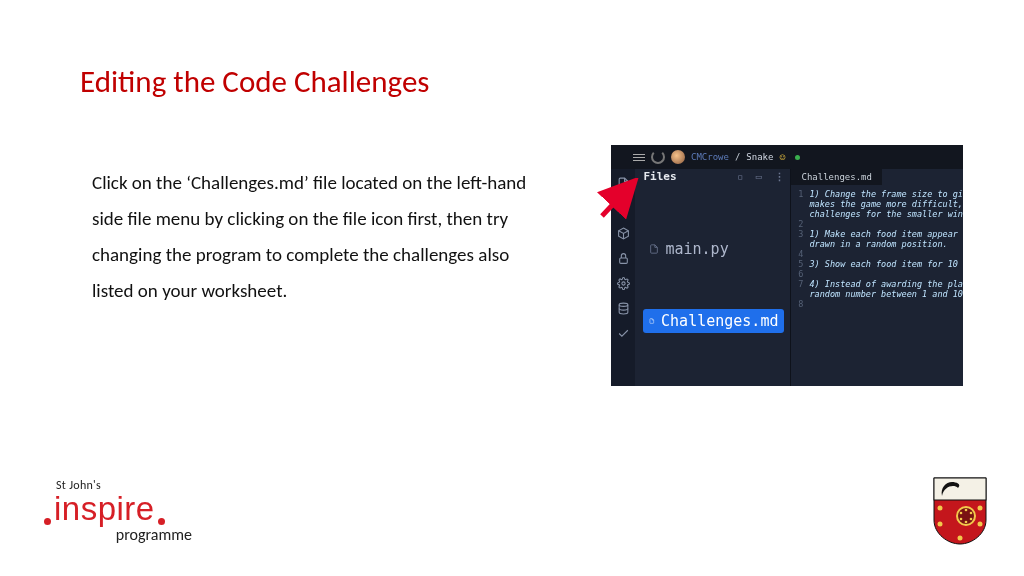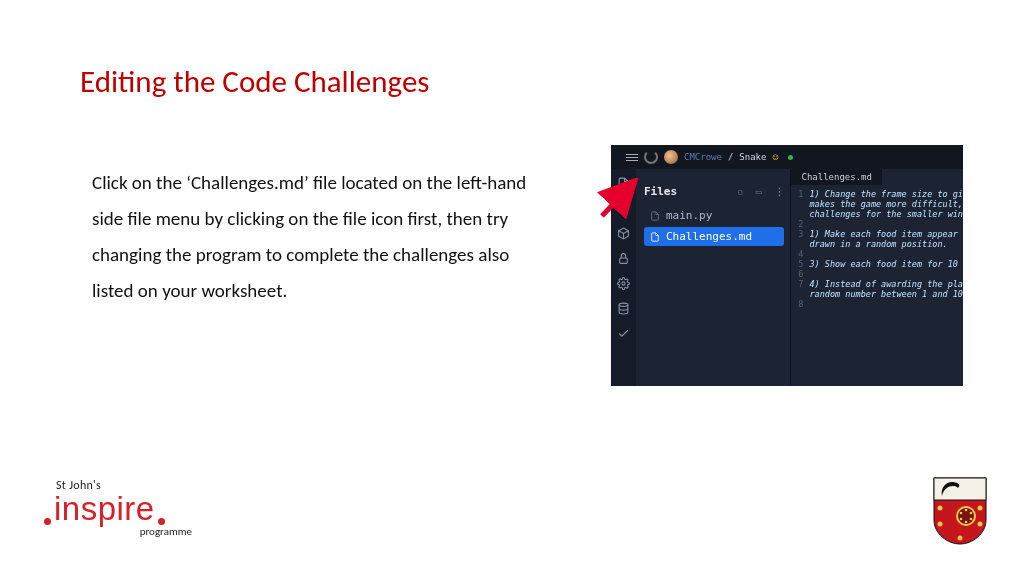--- a/index.html
+++ b/index.html
@@ -10,45 +10,45 @@
 
   .body-text { position: absolute; left: 92px; top: 165px; width: 440px; font-size: 19px; line-height: 1.9; color: #111; }
 
   
   .ide {
     position: absolute; left: 611px; top: 145px; width: 352px; height: 241px;
     background: #1c2333; color: #c9d1d9; font-family: Menlo, Consolas, monospace;
     overflow: hidden;
   }
   .ide-top {
-    height: 24px; display: flex; align-items: center; gap: 6px; padding: 0 15px;
+    height: 24px; display: flex; align-items: center; gap: 6px; padding: 0 22px;
     font-size: 9px; background: #12161f;
   }
   .ide-top .ham { width: 12px; display: flex; flex-direction: column; gap: 2px; }
   .ide-top .ham span { height: 1px; background: #aaa; }
   .ide-top .swirl { width: 14px; height: 14px; border-radius: 50%; border: 2px solid #777; border-top-color: transparent; }
   .ide-top .avatar { width: 14px; height: 14px; border-radius: 50%; background: radial-gradient(circle at 40% 40%, #f6c28b, #8b5a3c); }
   .ide-top .bc-user { color: #5c7ab8; }
   .ide-top .bc-proj { color: #d0d6e1; }
   .ide-top .face { color: #d7b23d; font-size: 10px; }
   .ide-top .dot { width: 5px; height: 5px; border-radius: 50%; background: #3aaf4e; margin-left: 4px; }
 
   .ide-body { display: flex; height: calc(100% - 24px); }
   .ide-rail {
     width: 25px; background: #151b29; display: flex; flex-direction: column; align-items: center; padding-top: 8px; gap: 12px;
   }
   .ide-rail .ri { width: 13px; height: 13px; color: #8893a8; }
 
   .ide-panel {
-    width: 155px; background: #1c2333; padding: 16px 6px 6px 8px;
+    width: 155px; background: #1c2333; padding: 1px 6px 6px 8px;
   }
   .files-hd { display: flex; align-items: center; justify-content: space-between; color: #e6e9ef; font-size: 11px; font-weight: 600; margin-bottom: 8px; }
   .files-hd .acts span { color: #6b7690; font-size: 10px; margin-left: 6px; }
   .ftree { display: flex; flex-direction: column; gap: 2px; }
-  .fitem { display: flex; align-items: center; gap: 6px; font-size: 11px; padding: 3px 6px; border-radius: 3px; color: #aeb7cc; }
+  .fitem { display: flex; align-items: center; gap: 6px; font-size: 15px; padding: 3px 6px; border-radius: 3px; color: #aeb7cc; margin-top: 46px; }
   .fitem svg { width: 10px; height: 12px; }
   .fitem.sel { background: #1f6feb; color: #fff; }
   .fitem.sel svg { color: #fff; }
 
   .ide-editor { flex: 1; background: #1c2333; border-left: 1px solid #0e121b; font-size: 8.5px; }
   .ed-tab { background: #12161f; display: inline-block; padding: 3px 10px 3px 10px; font-size: 9px; color: #c9d1d9; }
   .ed-lines { padding: 4px 0 0 4px; }
   .ed-line { display: flex; }
   .ed-ln { width: 14px; text-align: right; color: #556176; padding-right: 6px; flex-shrink: 0; }
   .ed-tx { color: #bfe4ff; white-space: nowrap; font-style: italic; }
@@ -58,21 +58,21 @@
     position: absolute; left: 596px; top: 178px; width: 44px; height: 44px; pointer-events: none;
   }
   .arrow svg { width: 100%; height: 100%; }
 
   
   .logo-inspire { position: absolute; left: 44px; top: 478px; width: 160px; }
   .li-top { font-size: 12px; color: #222; letter-spacing: 0.3px; margin-left: 12px; }
   .li-mid { display: flex; align-items: flex-end; }
   .li-dot { width: 7px; height: 7px; border-radius: 50%; background: #d61f26; }
   .li-word { font-size: 33px; font-weight: 400; color: #d61f26; letter-spacing: 0.5px; font-family: "Segoe UI Light","Segoe UI",Arial,sans-serif; margin: 0 3px; line-height: 1; }
-  .li-bot { font-size: 11px; color: #222; text-align: right; margin-right: 12px; }
+  .li-bot { font-size: 16px; color: #222; text-align: right; margin-right: 12px; }
 
   
   .crest { position: absolute; right: 36px; top: 476px; width: 56px; height: 70px; }
 </style>
 </head>
 <body>
 
 <div class="slide">
 
   <h1 class="title">Editing the Code Challenges</h1>

